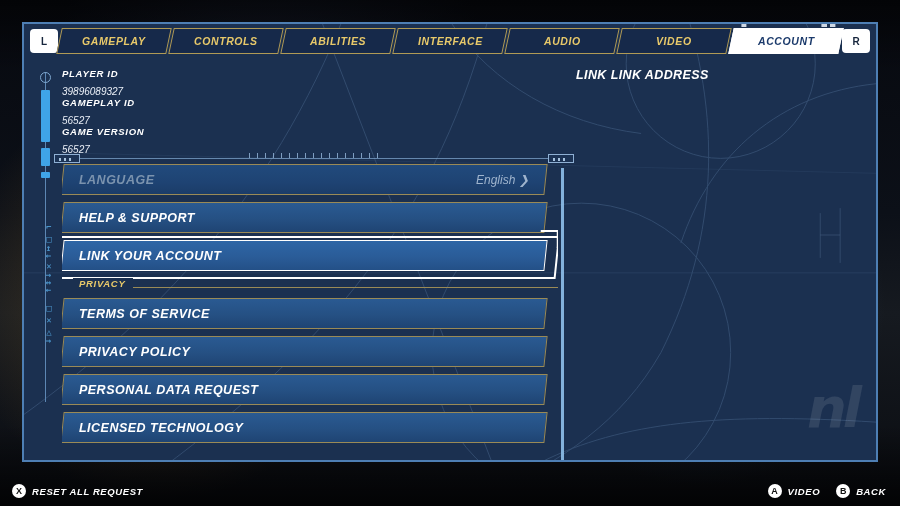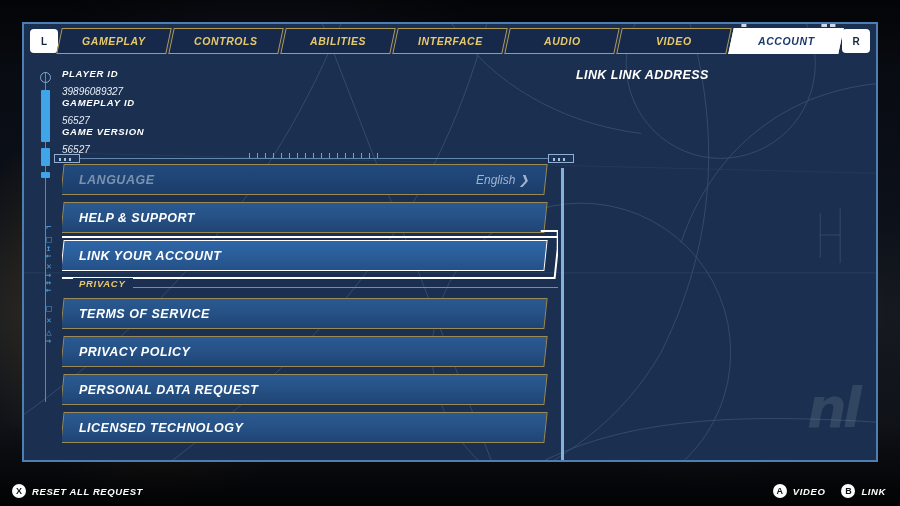--- a/index.html
+++ b/index.html
@@ -369,16 +369,16 @@
         <div class="htxt">RESET ALL REQUEST</div>
       </div>
     </div>
   <div id="br">
       <div class="hint">
         <div class="badge">A</div>
         <div class="htxt">VIDEO</div>
       </div>
       <div class="hint">
         <div class="badge">B</div>
-        <div class="htxt">LINK</div>
+        <div class="htxt">BACK</div>
       </div>
     </div>
 </div>
 
 </body></html>

